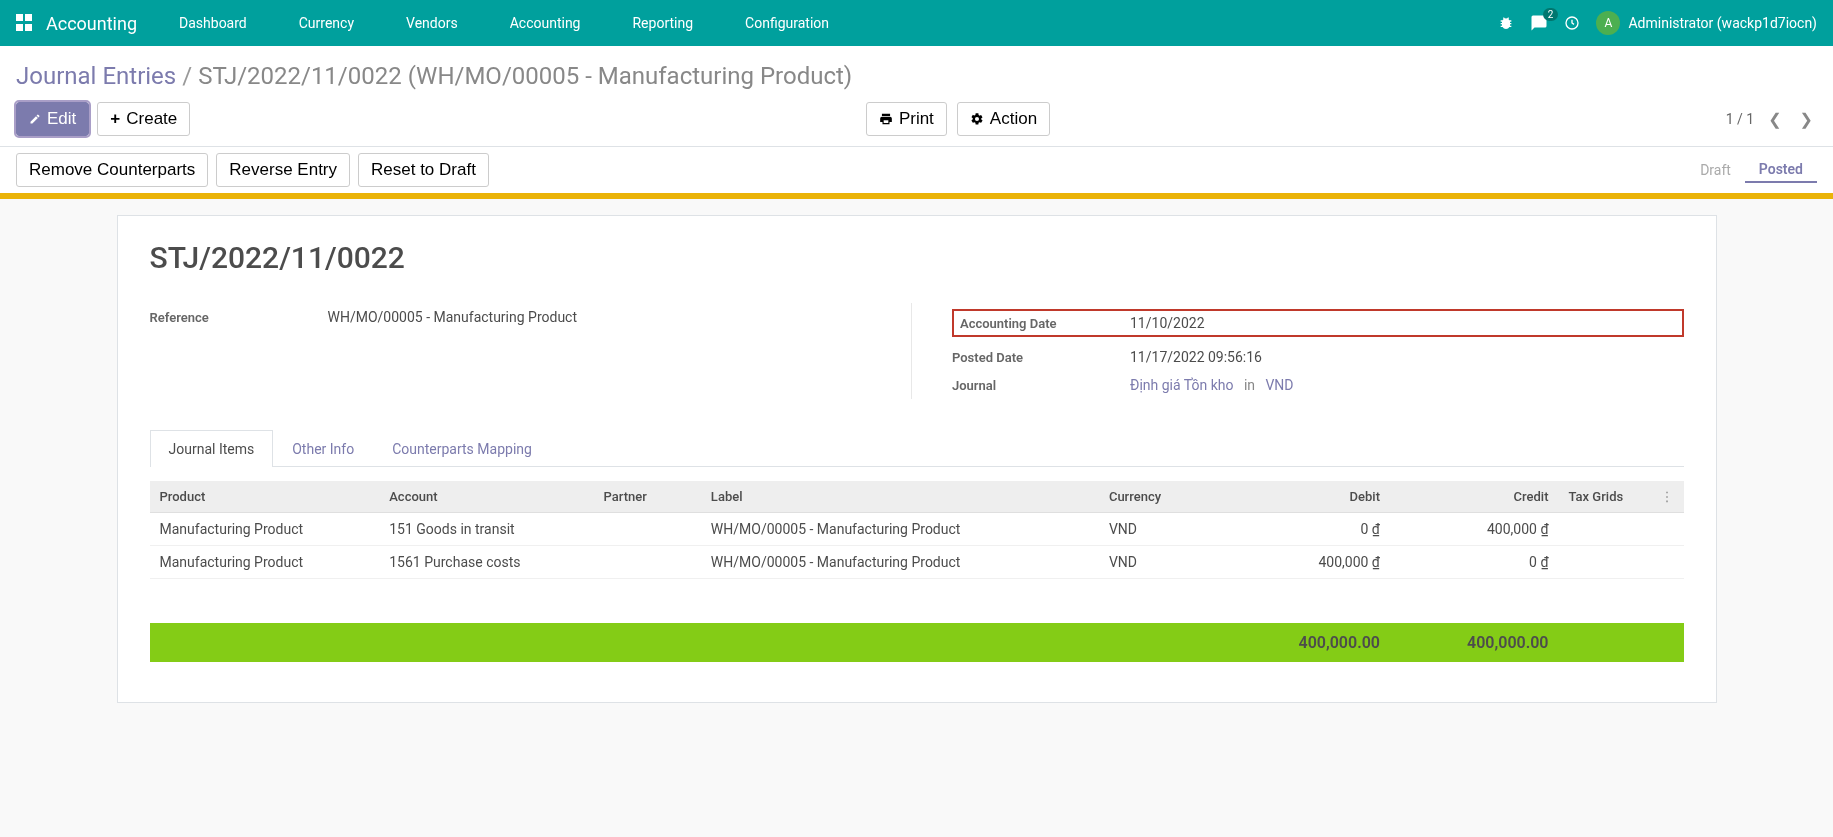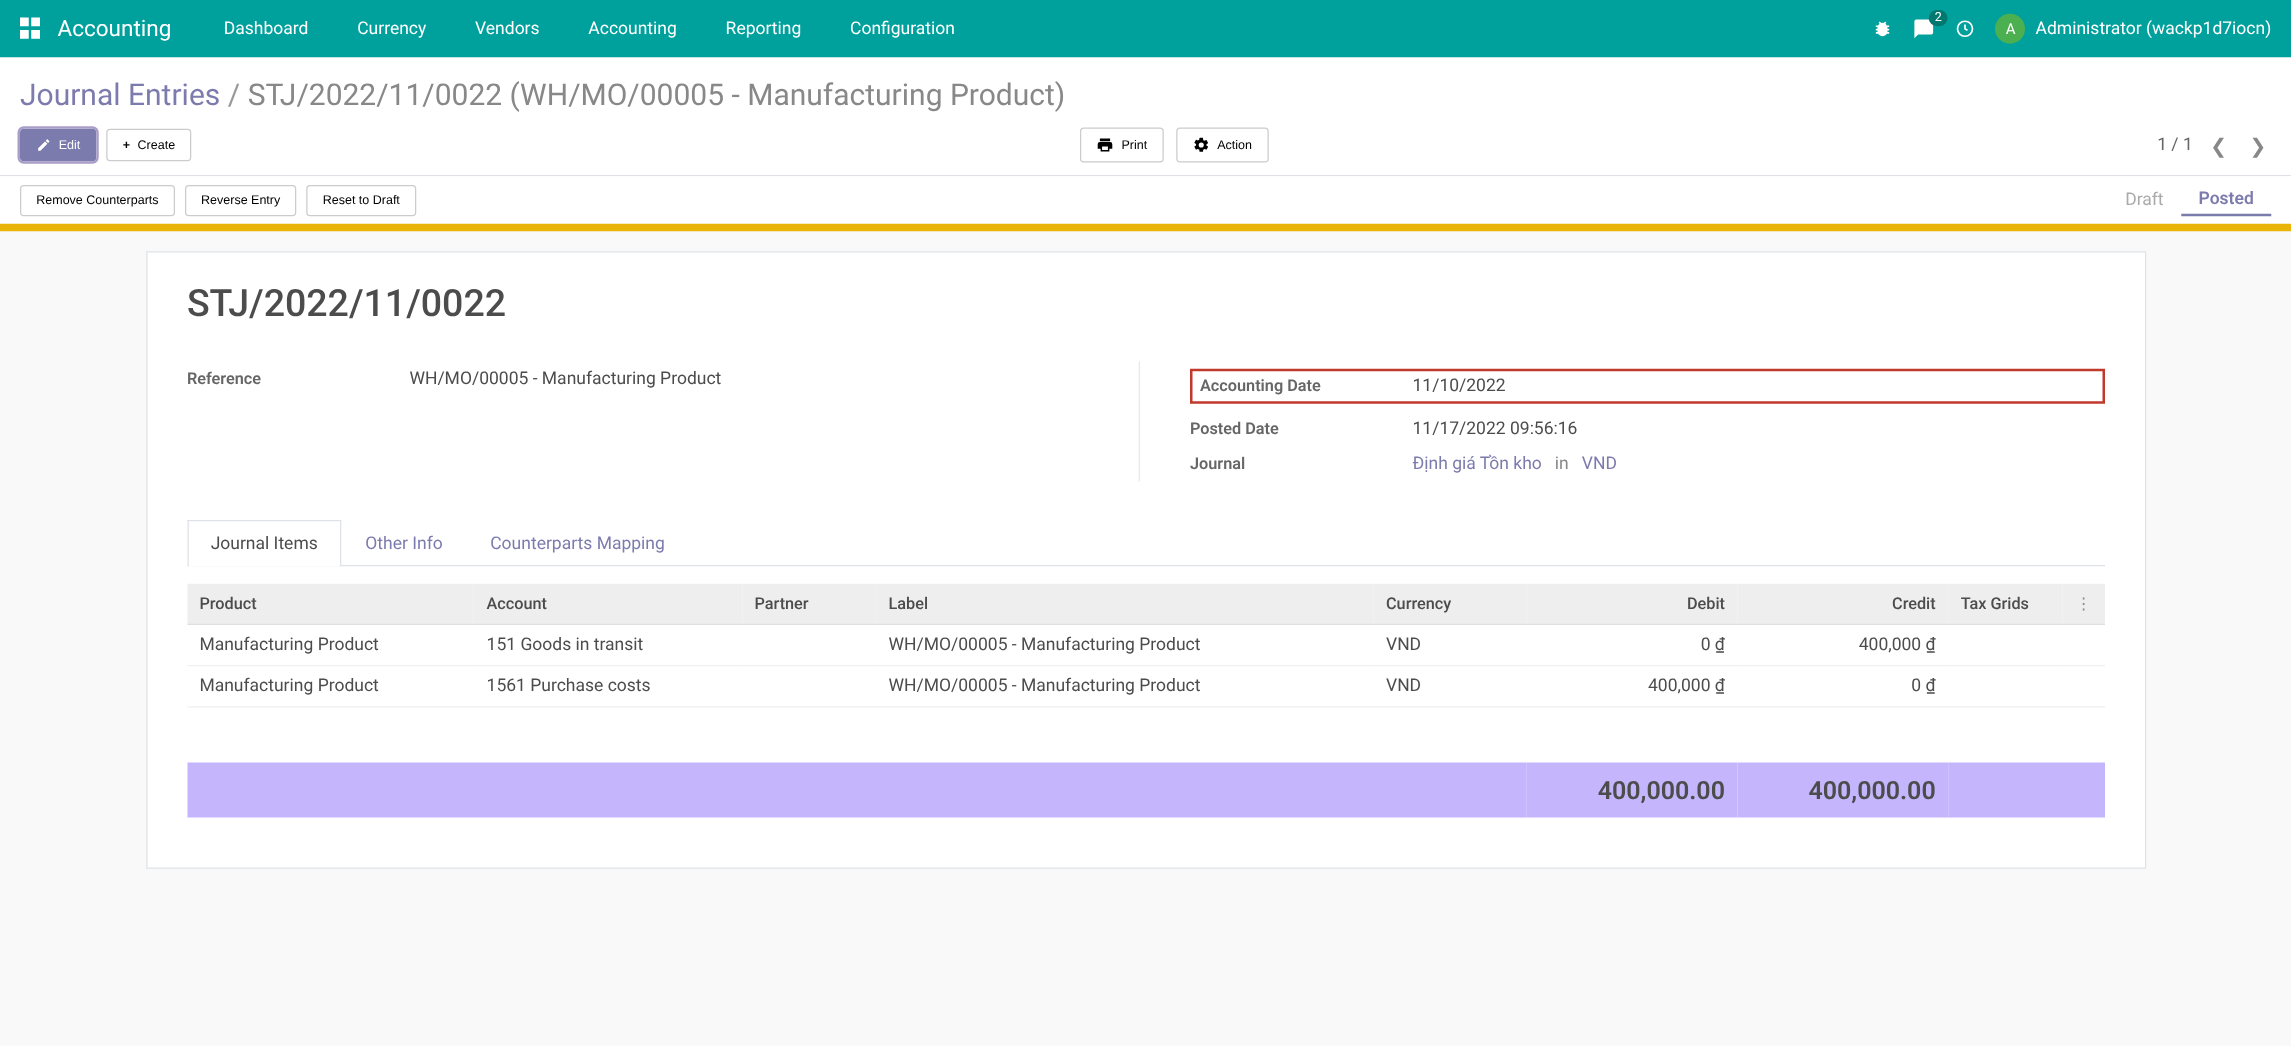--- a/index.html
+++ b/index.html
@@ -3,37 +3,37 @@
 <meta charset="utf-8">
 <style>
   * { box-sizing: border-box; margin: 0; padding: 0; }
   body { font-family: -apple-system, BlinkMacSystemFont, "Segoe UI", Roboto, Helvetica, Arial, sans-serif; font-size: 14px; color: #4c4c4c; background: #f9f9f9; }
 
   
   .topbar { background: #00a09d; color: #fff; height: 46px; display: flex; align-items: center; padding: 0 16px; }
   .apps-icon { display: inline-flex; gap: 2px; flex-wrap: wrap; width: 18px; height: 18px; margin-right: 12px; cursor: pointer; }
   .apps-icon span { width: 7px; height: 7px; background: #fff; }
   .brand { font-size: 18px; margin-right: 24px; }
-  .nav-menu { display: flex; gap: 3px; }
+  .nav-menu { display: flex; gap: 16px; }
   .nav-item { padding: 0 18px; height: 46px; display: flex; align-items: center; color: #fff; cursor: pointer; font-size: 14px; }
   .spacer { flex: 1; }
   .systray { display: flex; align-items: center; gap: 16px; }
   .systray-icon { color: #fff; cursor: pointer; position: relative; display: inline-flex; align-items: center; }
   .badge { position: absolute; top: -6px; right: -10px; background: #00776f; color: #fff; border-radius: 10px; font-size: 10px; padding: 1px 5px; }
   .avatar { width: 24px; height: 24px; border-radius: 50%; background: #4caf50; color: #fff; display: inline-flex; align-items: center; justify-content: center; font-size: 12px; }
   .user { display: flex; align-items: center; gap: 8px; cursor: pointer; }
 
   
   .control-panel { background: #fff; border-bottom: 1px solid #dee2e6; padding: 8px 16px 0 16px; }
   .breadcrumb { font-size: 24px; padding: 8px 0 12px 0; display: flex; align-items: center; gap: 6px; }
   .breadcrumb a { color: #7c7bad; text-decoration: none; cursor: pointer; }
   .breadcrumb .sep { color: #999; }
   .breadcrumb .active { color: #888; }
   .cp-bottom { display: flex; align-items: center; padding-bottom: 10px; }
-  .btn { border: 1px solid #ccc; background: #fff; padding: 6px 12px; font-size: 10px; cursor: pointer; border-radius: 3px; display: inline-flex; align-items: center; gap: 6px; }
+  .btn { border: 1px solid #ccc; background: #fff; padding: 6px 12px; font-size: 17px; cursor: pointer; border-radius: 3px; display: inline-flex; align-items: center; gap: 6px; }
   .btn-primary { background: #7c7bad; color: #fff; border-color: #7c7bad; outline: 2px solid #a99ec7; outline-offset: 0; }
   .btn-group { display: flex; gap: 8px; }
   .cp-center { flex: 1; display: flex; justify-content: center; gap: 10px; }
   .pager { display: flex; align-items: center; gap: 10px; color: #666; }
   .pager-arrow { cursor: pointer; padding: 4px; font-size: 16px; color: #888; }
 
   
   .statusbar { background: #fff; border-bottom: 6px solid #eab308; padding: 6px 16px; display: flex; align-items: center; }
   .status-buttons { display: flex; gap: 8px; }
   .status-arrows { margin-left: auto; display: flex; align-items: center; }
@@ -59,21 +59,21 @@
   .tab { padding: 10px 18px; cursor: pointer; color: #7c7bad; border: 1px solid transparent; border-bottom: none; position: relative; top: 1px; }
   .tab.active { color: #4c4c4c; border-color: #dee2e6; background: #fff; }
 
   
   .table-wrap { margin-top: 14px; }
   table { width: 100%; border-collapse: collapse; }
   thead th { background: #eee; padding: 8px 10px; text-align: left; font-weight: 500; color: #4c4c4c; font-size: 13px; border-bottom: 1px solid #dfdfdf; }
   thead th.num { text-align: right; }
   tbody td { padding: 8px 10px; font-size: 14px; color: #4c4c4c; border-bottom: 1px solid #f0f0f0; }
   tbody td.num { text-align: right; }
-  tfoot td { background: #c4b5fd; padding: 10px; font-weight: 600; font-size: 20px; }
+  tfoot td { background: #84cc16; padding: 10px; font-weight: 600; font-size: 16px; }
   tfoot td.num { text-align: right; }
   .col-opt { width: 24px; cursor: pointer; color: #888; text-align: center; }
   .spacer-row td { border: none; padding: 22px; }
 
   svg { display: block; }
 </style>
 </head>
 <body>
 
 <div class="topbar">

